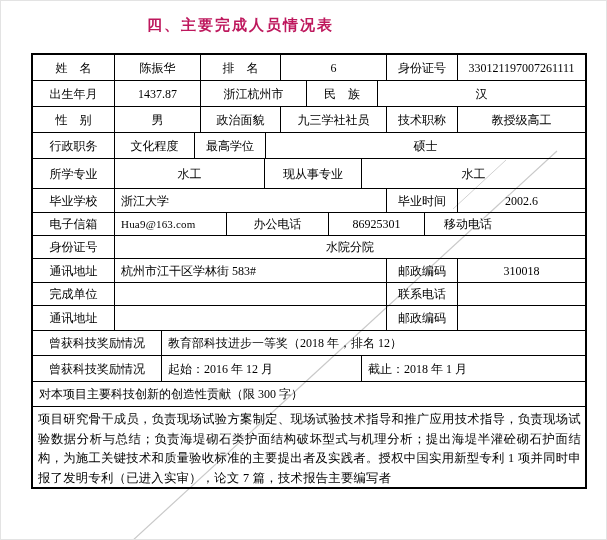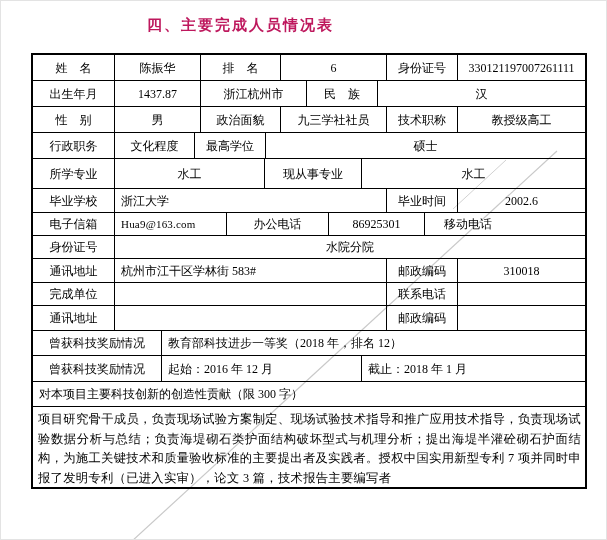--- a/index.html
+++ b/index.html
@@ -163,17 +163,17 @@
       <div class="td" style="width:128px">曾获科技奖励情况</div>
       <div class="td left" style="width:200px">起始：2016 年 12 月</div>
       <div class="td left" style="flex:1">截止：2018 年 1 月</div>
     </div>
 
     <div class="tr" style="height:24px">
       <div class="td left" style="flex:1">对本项目主要科技创新的创造性贡献（限 300 字）</div>
     </div>
 
     <div class="tr" style="height:80px">
-      <div class="td para" style="flex:1">项目研究骨干成员，负责现场试验方案制定、现场试验技术指导和推广应用技术指导，负责现场试验数据分析与总结；负责海堤砌石类护面结构破坏型式与机理分析；提出海堤半灌砼砌石护面结构，为施工关键技术和质量验收标准的主要提出者及实践者。授权中国实用新型专利 7 项并同时申报了发明专利（已进入实审），论文 3 篇，技术报告主要编写者</div>
+      <div class="td para" style="flex:1">项目研究骨干成员，负责现场试验方案制定、现场试验技术指导和推广应用技术指导，负责现场试验数据分析与总结；负责海堤砌石类护面结构破坏型式与机理分析；提出海堤半灌砼砌石护面结构，为施工关键技术和质量验收标准的主要提出者及实践者。授权中国实用新型专利 1 项并同时申报了发明专利（已进入实审），论文 7 篇，技术报告主要编写者</div>
     </div>
 
   </div>
 </div>
 
 </body></html>

